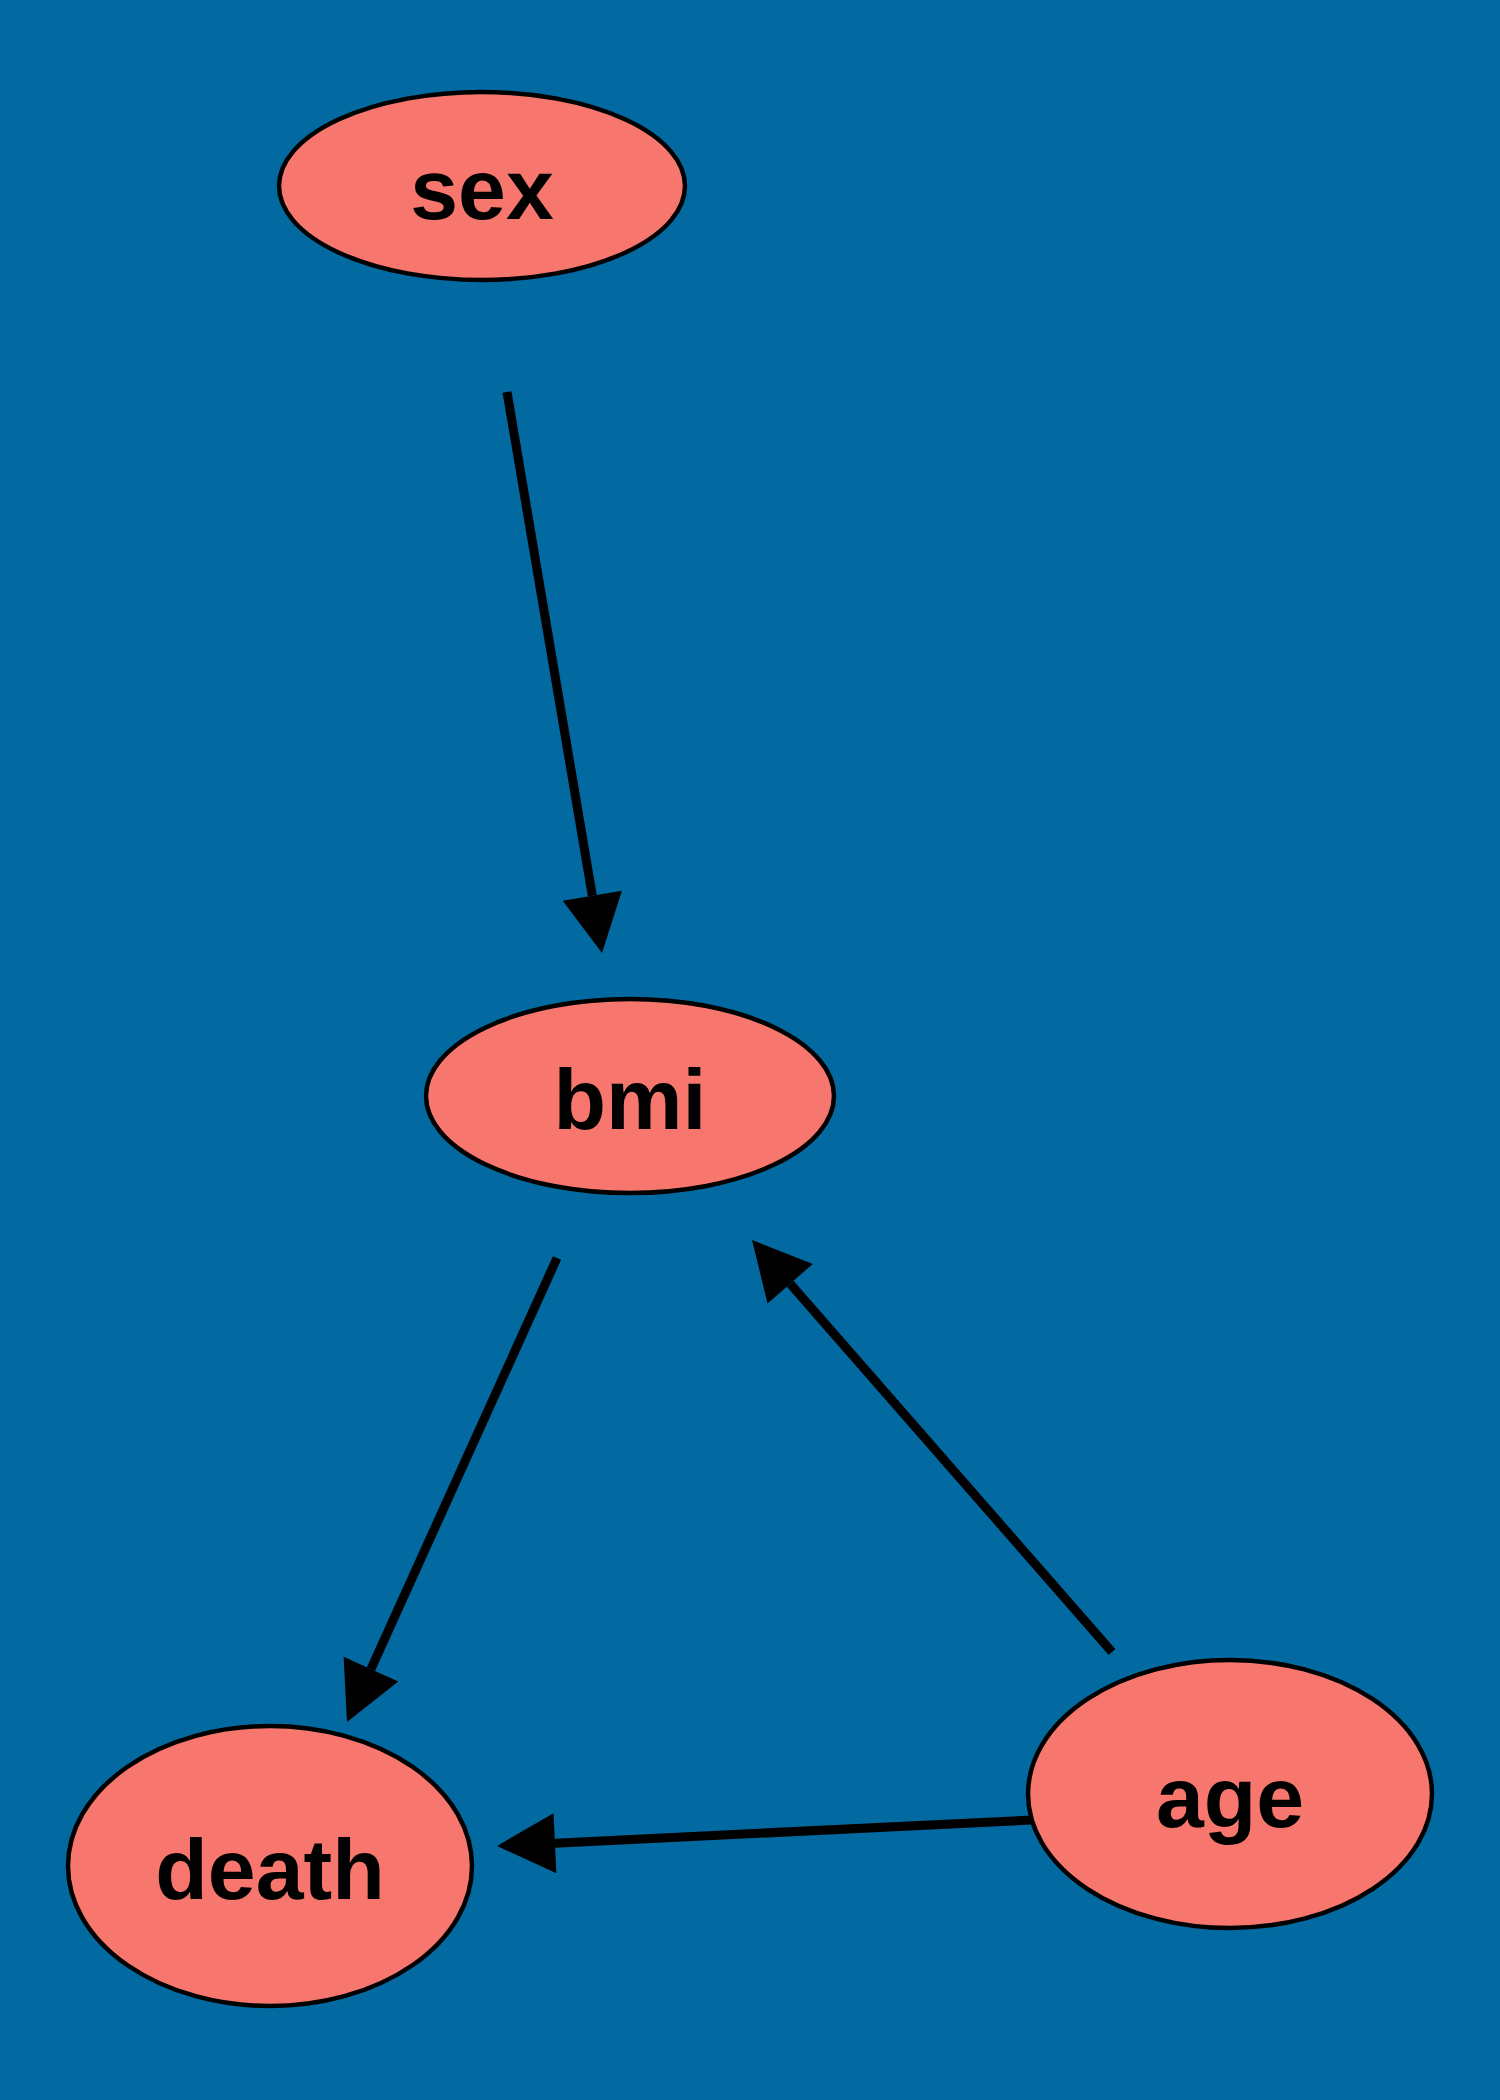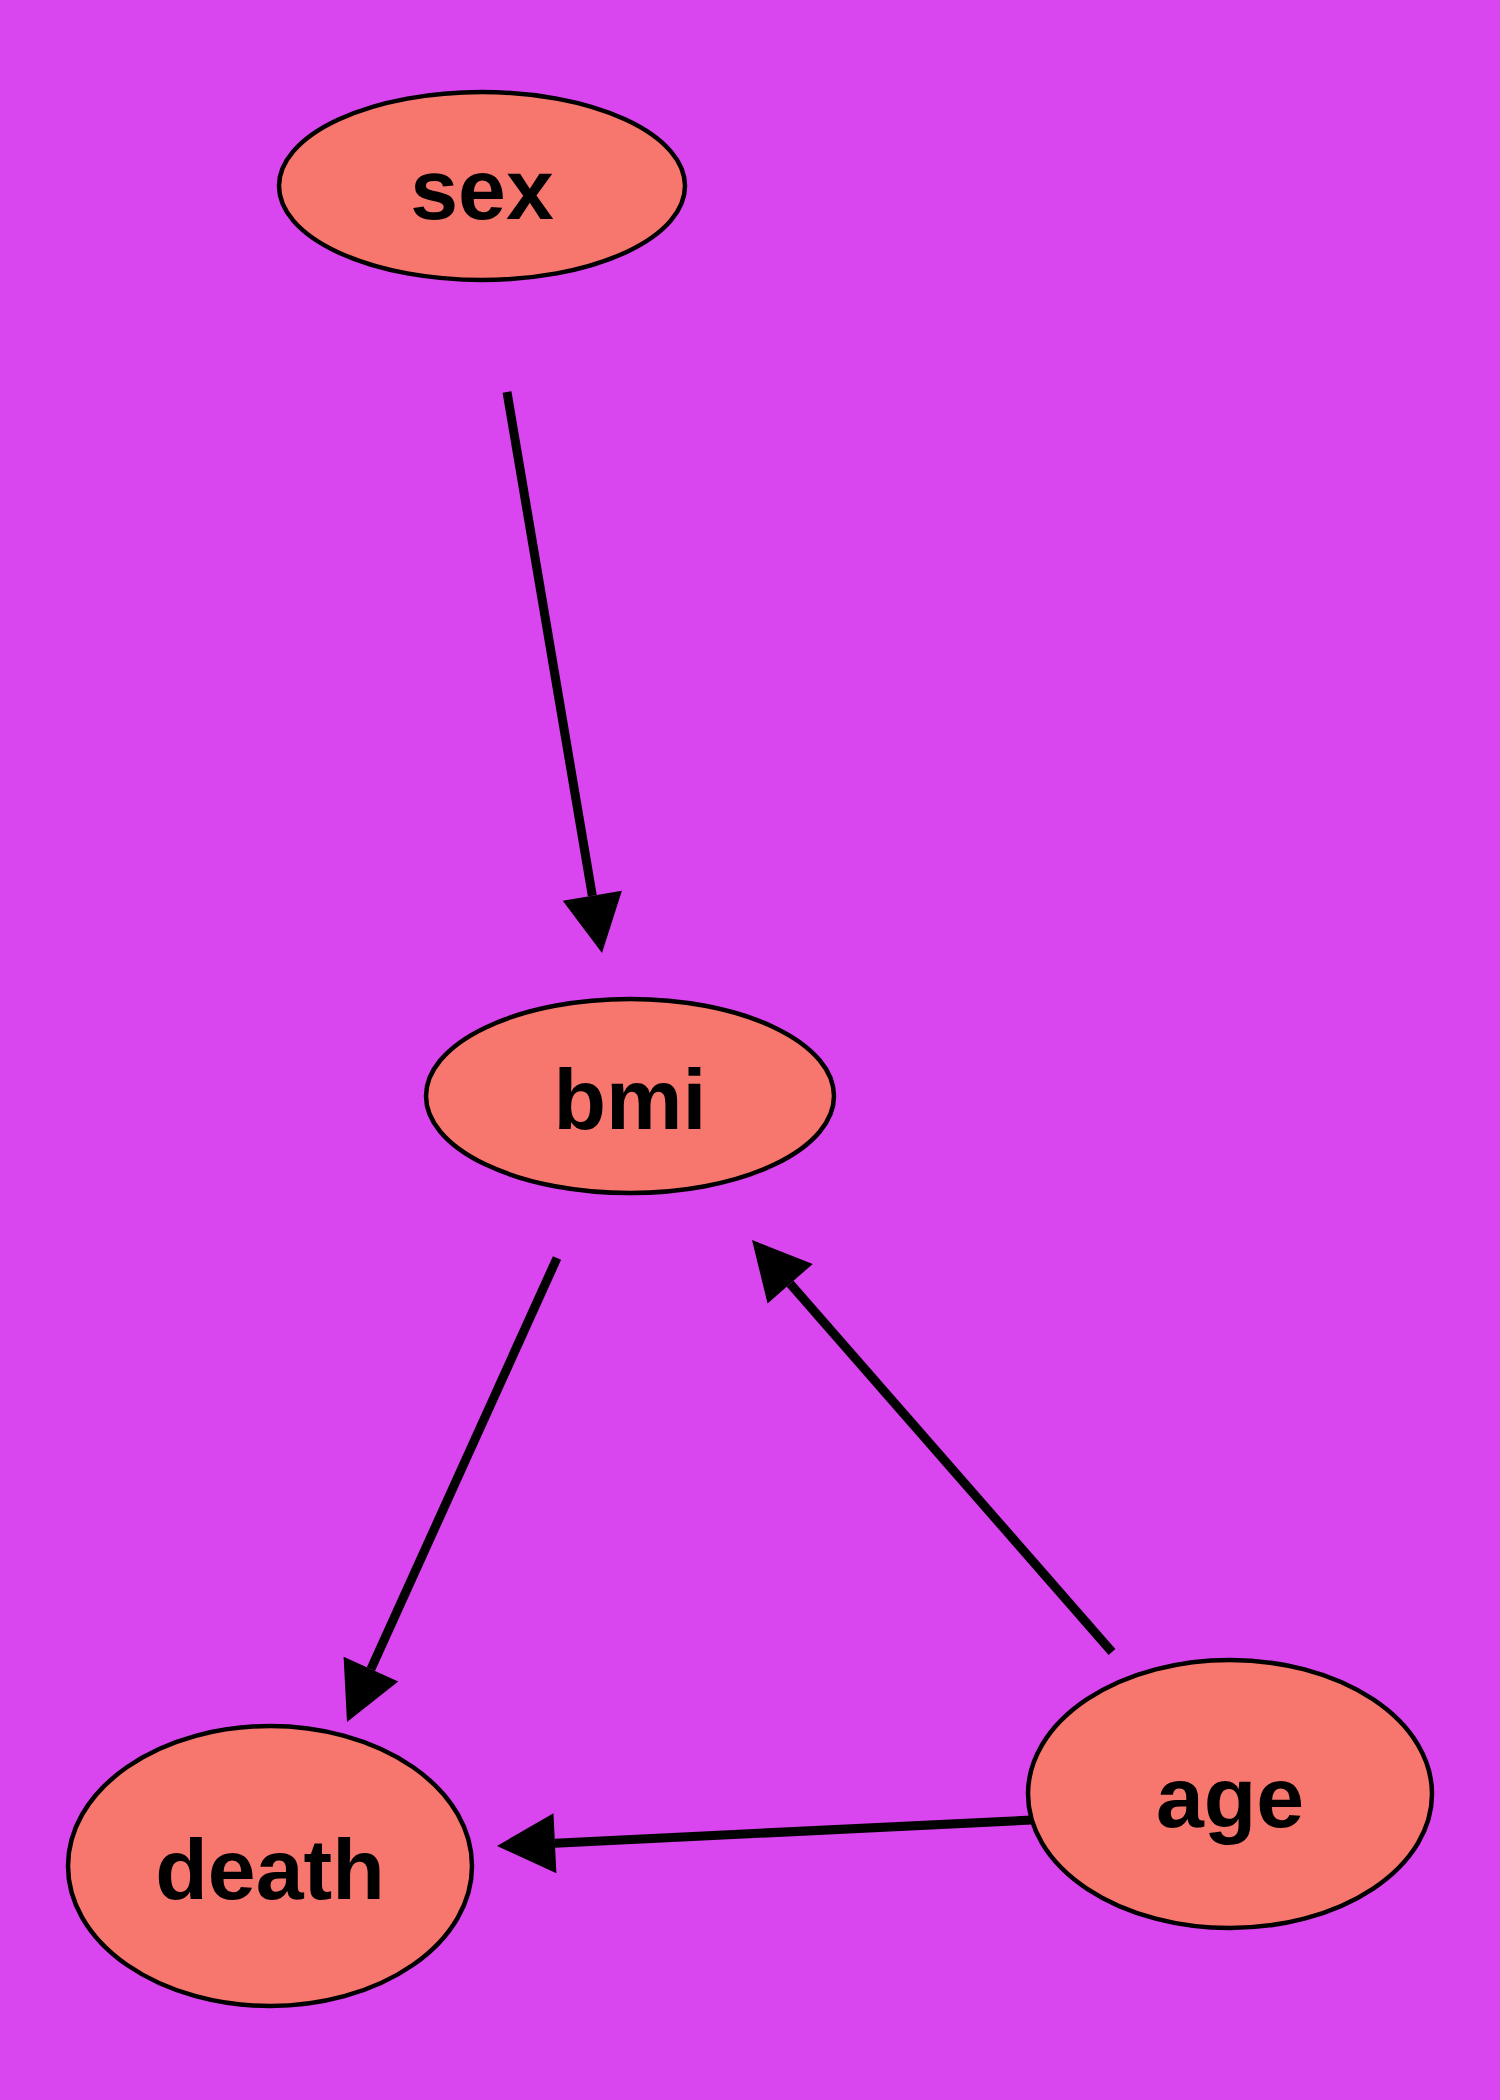--- a/index.html
+++ b/index.html
@@ -45,21 +45,21 @@
     stroke-linecap: butt;
   }
   .edge-head {
     fill: #000000;
     stroke: none;
   }
 </style>
 </head>
 <body>
 
-<div id="graph-canvas" style="background: #d946ef;">
+<div id="graph-canvas" style="background: #0369a1;">
   <svg id="dag-svg" viewBox="0 0 1500 2100" xmlns="http://www.w3.org/2000/svg">
 
     <g>
 
       <g>
         <line class="edge-line" x1="507" y1="392" x2="592.3161201320102" y2="895.8141409900809" stroke="#000000" stroke-width="9"></line>
         <polygon class="edge-head" points="602,953 562.7372275406727,900.8230443700756 621.8950127233476,890.8052376100861" fill="#000000"></polygon>
       </g>
 
       <g>

